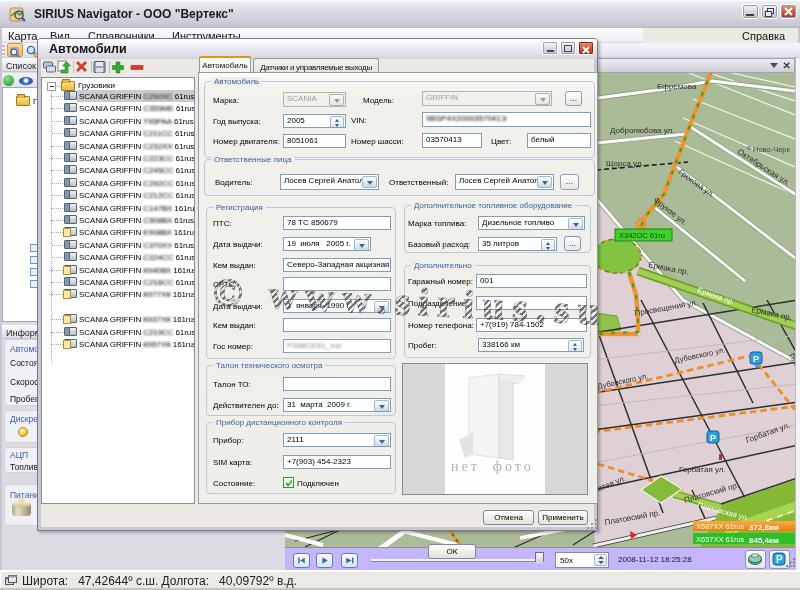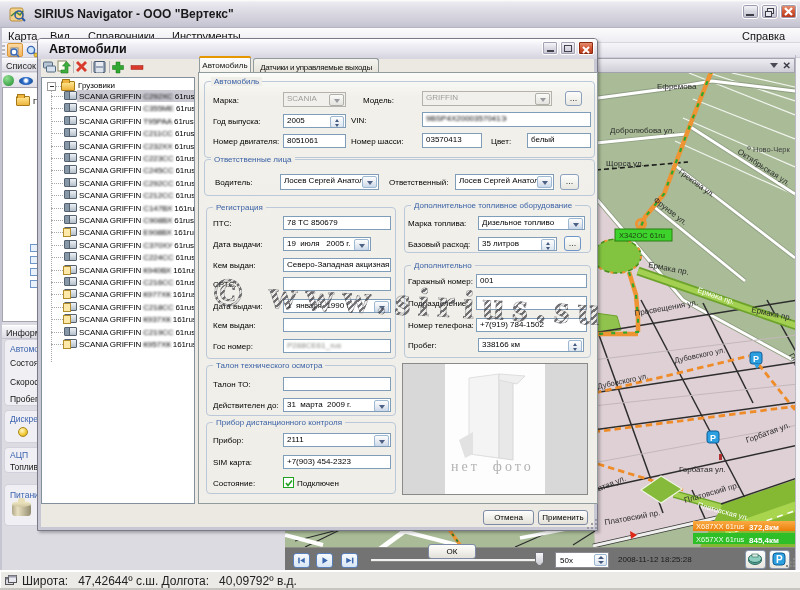--- a/index.html
+++ b/index.html
@@ -7,39 +7,39 @@
 #app { position:absolute; left:0; top:0; width:800px; height:590px; background:#ece9e2; overflow:hidden; box-shadow:inset 2px 0 0 #c9c8d4, inset -2px 0 0 #c9c8d4, inset 0 -1px 0 #9a99a4; }
 .abs { position:absolute; }
 
 
 #titlebar { left:0; top:0; width:800px; height:28px;
   background:linear-gradient(#ffffff, #ebeaf0 8%, #dcdbe4 40%, #d0cfda 70%, #c3c2d0 96%, #a9a8b8);
 }
 #titlebar .ttext { position:absolute; left:34px; top:7px; font-size:12px; font-weight:bold; color:#1a1a1a; letter-spacing:0px; }
 .winbtn { position:absolute; top:4px; width:17px; height:15px; border-radius:3px; border:1px solid #fff;
   background:linear-gradient(#f8f8fa,#d8d8e2 50%,#c0c0ce); box-shadow:inset 0 0 0 1px #9a99ad; font-size:9px; text-align:center; color:#333; }
-#menubar { left:0; top:28px; width:800px; height:15px; background:linear-gradient(#fbfbfc,#eeedf2); font-size:11px; color:#111; border-bottom:1px solid #d8d7e0;}
+#menubar { left:0; top:28px; width:643px; height:15px; background:linear-gradient(#fbfbfc,#eeedf2); font-size:11px; color:#111; border-bottom:1px solid #d8d7e0;}
 #menubar span { position:absolute; top:2px; }
 #toolbar { left:0; top:43px; width:800px; height:15px; background:linear-gradient(#f6f6f9,#e2e1ea); border-bottom:1px solid #cfced8; }
 
 
 #sidebar { left:0; top:58px; width:285px; height:512px; background:#dcdbe2; }
 .sideheader { position:absolute; left:2px; width:283px; height:14px; background:linear-gradient(#f8f8fa,#dddce4); border-top:1px solid #fff; border-bottom:1px solid #c4c3ce; font-size:9px; color:#222; padding:1.5px 0 0 4px; }
 .sideitem { position:absolute; left:10px; font-size:8.5px; color:#111; }
 .sidepanel { position:absolute; left:4px; width:278px; background:#f0f0f4; border:1px solid #d2d1dc; border-radius:4px; }
 .sideitem.blue { color:#3b62ae; }
 
 
 #mappanel { left:285px; top:58px; width:510px; height:489px; }
 #maphead { position:absolute; left:0; top:0; width:510px; height:15px; background:linear-gradient(#ececf1,#cfced7); border:1px solid #a2a1ae; }
 #mapbody { position:absolute; left:0; top:15px; width:510px; height:474px; background:#a9bc97; overflow:hidden; }
 #rightstrip { left:795px; top:58px; width:5px; height:512px; background:#f4f4f7; }
 
 
-#playbar { left:285px; top:547px; width:510px; height:23px; background:#737373; border-top:1px solid #8f8e88;padding-left:32px; }
+#playbar { left:285px; top:547px; width:510px; height:23px; background:#c4b5fd; border-top:1px solid #8f8e88;padding-left:32px; }
 .pbtn { position:absolute; top:5px; width:17px; height:15px; background:linear-gradient(#f8fbfe,#d8e6f4); border:1px solid #5a80bc; border-radius:3px; }
 .pbtn svg { position:absolute; left:1px; top:2px; }
 
 
 #statusbar { left:0; top:570px; width:800px; height:20px; background:#eceae6; border-top:1px solid #fff; box-shadow:inset 0 -2px 0 #c6c5c0, inset 1px 1px 0 #fff; font-size:12px; color:#222; }
 #statusbar .stext { position:absolute; left:22px; top:3px; }
 
 
 #dialog { left:37px; top:38px; width:561px; height:493px; background:#ece9e2;
   border:1px solid #7a7988; border-radius:4px 4px 0 0;
@@ -494,24 +494,20 @@
           <span class="ttext">SCANIA GRIFFIN <span class="plate">К940ВХ</span> 161rus</span>
         </div>
       <div class="trow" style="top:198px;">
           <span class="tico"></span>
           <span class="ttext">SCANIA GRIFFIN <span class="plate">С216СС</span> 61rus</span>
         </div>
       <div class="trow" style="top:210px;">
           <span class="tico doc"></span>
           <span class="ttext">SCANIA GRIFFIN <span class="plate">К977ХК</span> 161rus</span>
         </div>
-      <div class="trow" style="top:223px;">
-          <span class="tico doc"></span>
-          <span class="ttext">SCANIA GRIFFIN <span class="plate">С218СС</span> 61rus</span>
-        </div>
       <div class="trow" style="top:235px;">
           <span class="tico doc"></span>
           <span class="ttext">SCANIA GRIFFIN <span class="plate">К937ХК</span> 161rus</span>
         </div>
       <div class="trow" style="top:248px;">
           <span class="tico"></span>
           <span class="ttext">SCANIA GRIFFIN <span class="plate">С219СС</span> 61rus</span>
         </div>
       <div class="trow" style="top:260px;">
           <span class="tico doc"></span>

